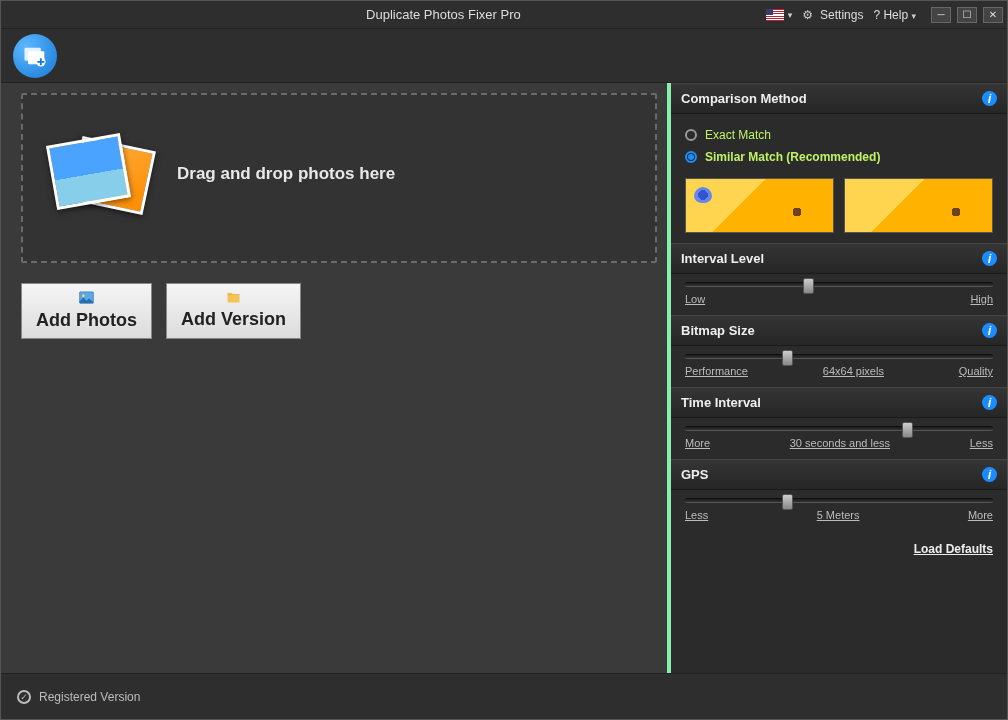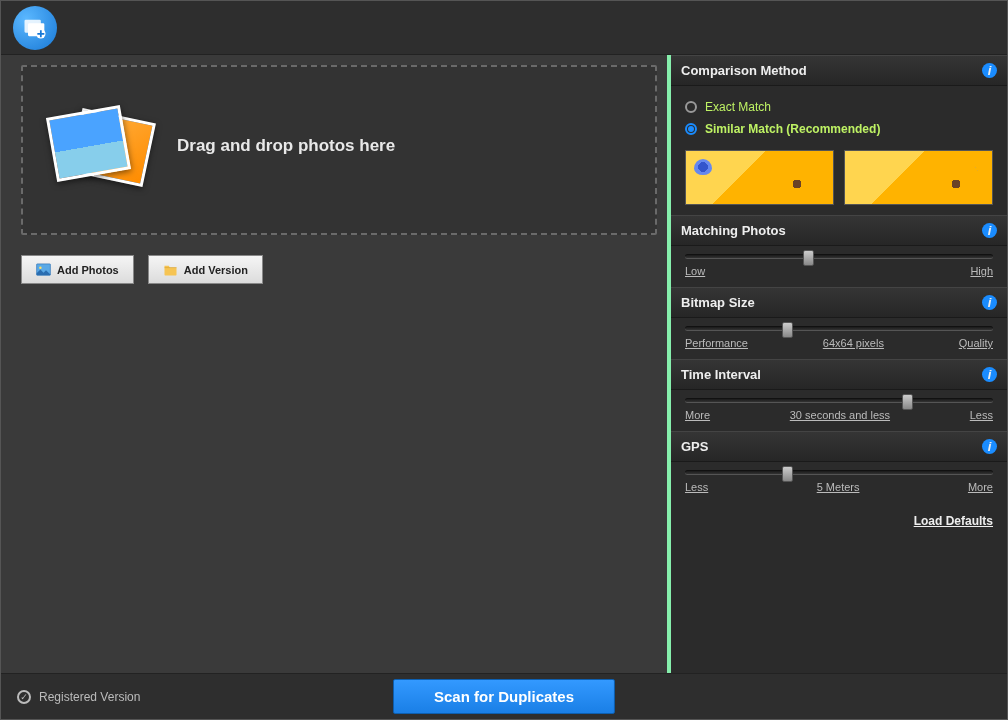--- a/index.html
+++ b/index.html
@@ -25,21 +25,21 @@
 .photo-back { transform: rotate(12deg); left: 28px; top: 12px; background: linear-gradient(135deg, #ffb347, #ff8c00); }
 .photo-front { transform: rotate(-10deg); left: 4px; top: 8px; background: linear-gradient(to bottom, #4aa3ff 0 55%, #87ceeb 55% 100%); }
 .dropzone-text h3 { color: #e8e8e8; font-size: 17px; font-weight: 600; margin-bottom: 8px; }
 .dropzone-text p { color: #999; font-size: 12px; line-height: 1.5; max-width: 360px; }
 .folder-list { flex: 1; background: #2b2b2b; border: 1px solid #555; margin-bottom: 14px; overflow-y: auto; }
 .folder-row { display: flex; align-items: center; padding: 8px 10px; color: #ddd; font-size: 12px; }
 .checkbox { width: 13px; height: 13px; background: #fff; border: 1px solid #888; margin-right: 8px; display: flex; align-items: center; justify-content: center; }
 .checkbox.checked::after { content: "✓"; color: #333; font-size: 10px; font-weight: bold; }
 .trash-icon { margin-left: auto; color: #bbb; cursor: pointer; font-size: 13px; }
 .bottom-buttons { display: flex; gap: 14px; }
-.btn { background: linear-gradient(to bottom, #f5f5f5, #dcdcdc); border: 1px solid #888; padding: 7px 14px; font-size: 11px; font-weight: bold; color: #222; cursor: pointer; display: flex; align-items: center; gap: 6px; }
+.btn { background: linear-gradient(to bottom, #f5f5f5, #dcdcdc); border: 1px solid #888; padding: 7px 14px; font-size: 18px; font-weight: bold; color: #222; cursor: pointer; display: flex; align-items: center; gap: 6px; flex-direction: column; }
 .right-pane { width: 340px; background: #2b2b2b; border-left: 4px solid #86efac; display: flex; flex-direction: column; overflow-y: auto; }
 .section-header { background: linear-gradient(to bottom, #353535, #262626); padding: 7px 10px; display: flex; align-items: center; justify-content: space-between; border-bottom: 1px solid #1a1a1a; border-top: 1px solid #444; }
 .section-header span { color: #eee; font-size: 13px; font-weight: bold; }
 .info-icon { width: 15px; height: 15px; border-radius: 50%; background: #1a8cff; color: #fff; font-size: 10px; font-weight: bold; display: flex; align-items: center; justify-content: center; font-style: italic; cursor: pointer; }
 .section-body { padding: 10px 14px; }
 .radio-row { display: flex; align-items: center; padding: 4px 0; color: #bef264; font-size: 12px; cursor: pointer; }
 .radio { width: 12px; height: 12px; border-radius: 50%; border: 2px solid #999; margin-right: 8px; display: flex; align-items: center; justify-content: center; }
 .radio.selected { border-color: #1a8cff; }
 .radio.selected::after { content: ""; width: 6px; height: 6px; border-radius: 50%; background: #1a8cff; }
 .preview-row { display: flex; gap: 10px; margin-top: 10px; }
@@ -58,20 +58,33 @@
 .check-circle { width: 14px; height: 14px; border-radius: 50%; border: 2px solid #bbb; display: flex; align-items: center; justify-content: center; font-size: 9px; }
 .scan-btn { position: absolute; left: 50%; transform: translateX(-50%); background: linear-gradient(to bottom, #3399ff, #1a7fe6); border: 1px solid #0d5fb0; color: #fff; font-size: 15px; font-weight: bold; padding: 8px 40px; cursor: pointer; border-radius: 2px; }
 .img-icon-svg { width: 15px; height: 13px; }
 .fold-icon-svg { width: 15px; height: 12px; }
 </style>
 </head>
 <body>
 
 <div class="window">
 
+  <div class="titlebar">
+    <div class="titlebar-title">Duplicate Photos Fixer Pro</div>
+    <div class="titlebar-right">
+      <span class="flag"></span>
+      <span class="dropdown-arrow">▾</span>
+      <span class="gear">⚙</span>
+      <span class="tb-link">Settings</span>
+      <span class="tb-link">? <span>Help</span> <span class="dropdown-arrow">▾</span></span>
+      <span class="win-btn">─</span>
+      <span class="win-btn">☐</span>
+      <span class="win-btn">✕</span>
+    </div>
+  </div>
 
   <div class="header">
     <div class="logo">
       <svg viewBox="0 0 24 24">
           <rect x="3" y="5" width="14" height="11" rx="1" fill="#fff" opacity="0.85"></rect>
           <rect x="6" y="8" width="14" height="11" rx="1" fill="#fff"></rect>
           <circle cx="17" cy="17" r="4" fill="#fff"></circle>
           <path d="M17 14v6 M14 17h6" stroke="#1878d6" stroke-width="1.5"></path>
         </svg>
     </div>
@@ -126,21 +139,21 @@
           <span class="radio selected"></span>
           <b>Similar Match (Recommended)</b>
         </div>
         <div class="preview-row">
           <div class="preview-img"></div>
           <div class="preview-img v2"></div>
         </div>
       </div>
 
       <div class="section-header">
-        <span>Matching Photos</span>
+        <span>Interval Level</span>
         <span class="info-icon">i</span>
       </div>
       <div class="slider-wrap">
         <div class="slider-track">
           <div class="slider-thumb" style="left: calc(40% - 5px)"></div>
         </div>
         <div class="slider-labels">
           <span>Low</span>
           <span>High</span>
         </div>
@@ -196,16 +209,15 @@
       </div>
 
     </div>
   </div>
 
   <div class="footer">
     <div class="registered">
       <span class="check-circle">✓</span>
       <span>Registered Version</span>
     </div>
-    <button class="scan-btn">Scan for Duplicates</button>
   </div>
 
 </div>
 
 </body></html>

